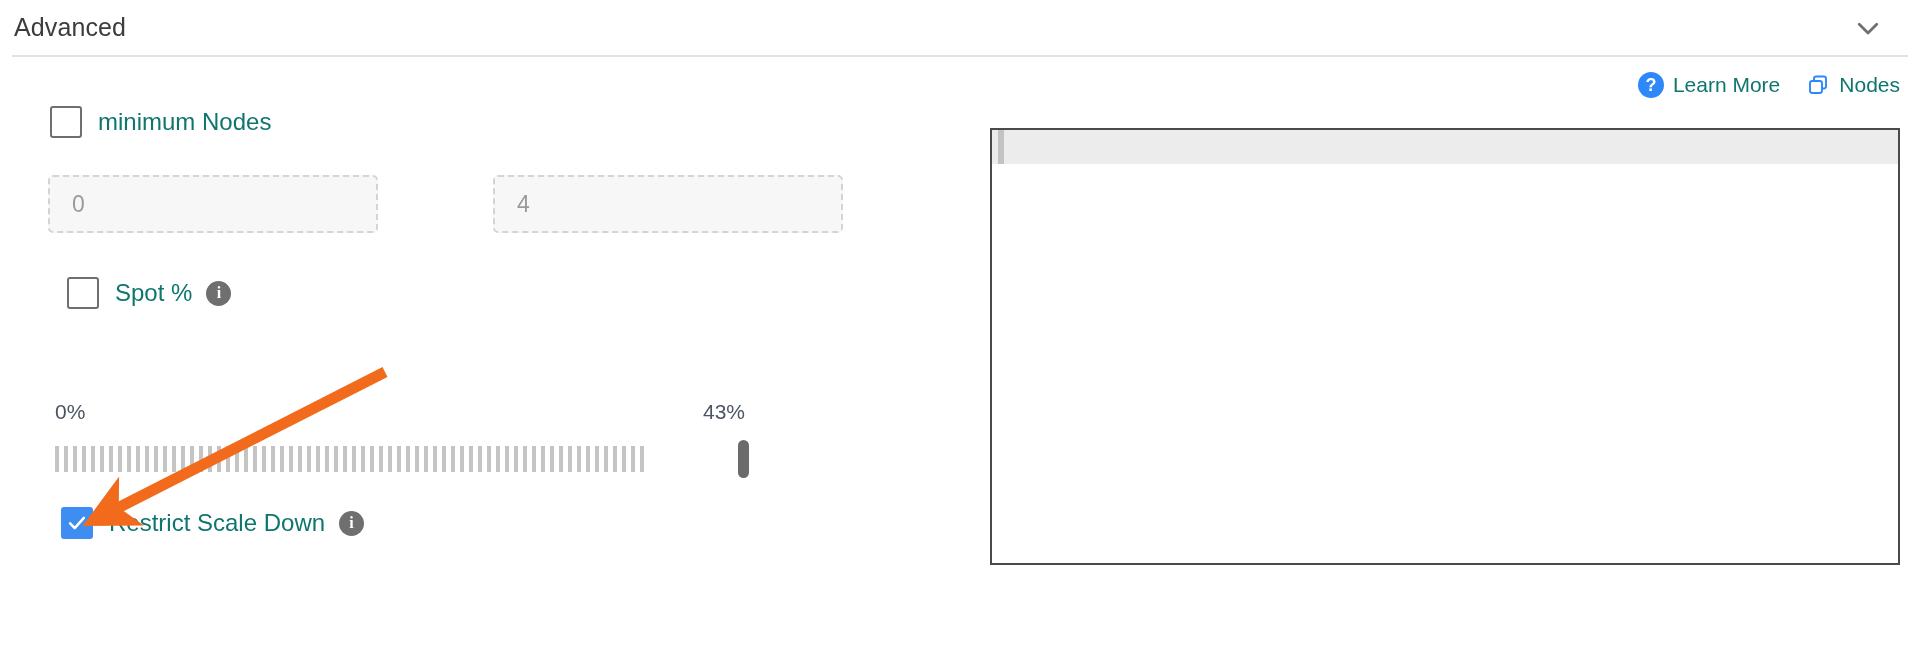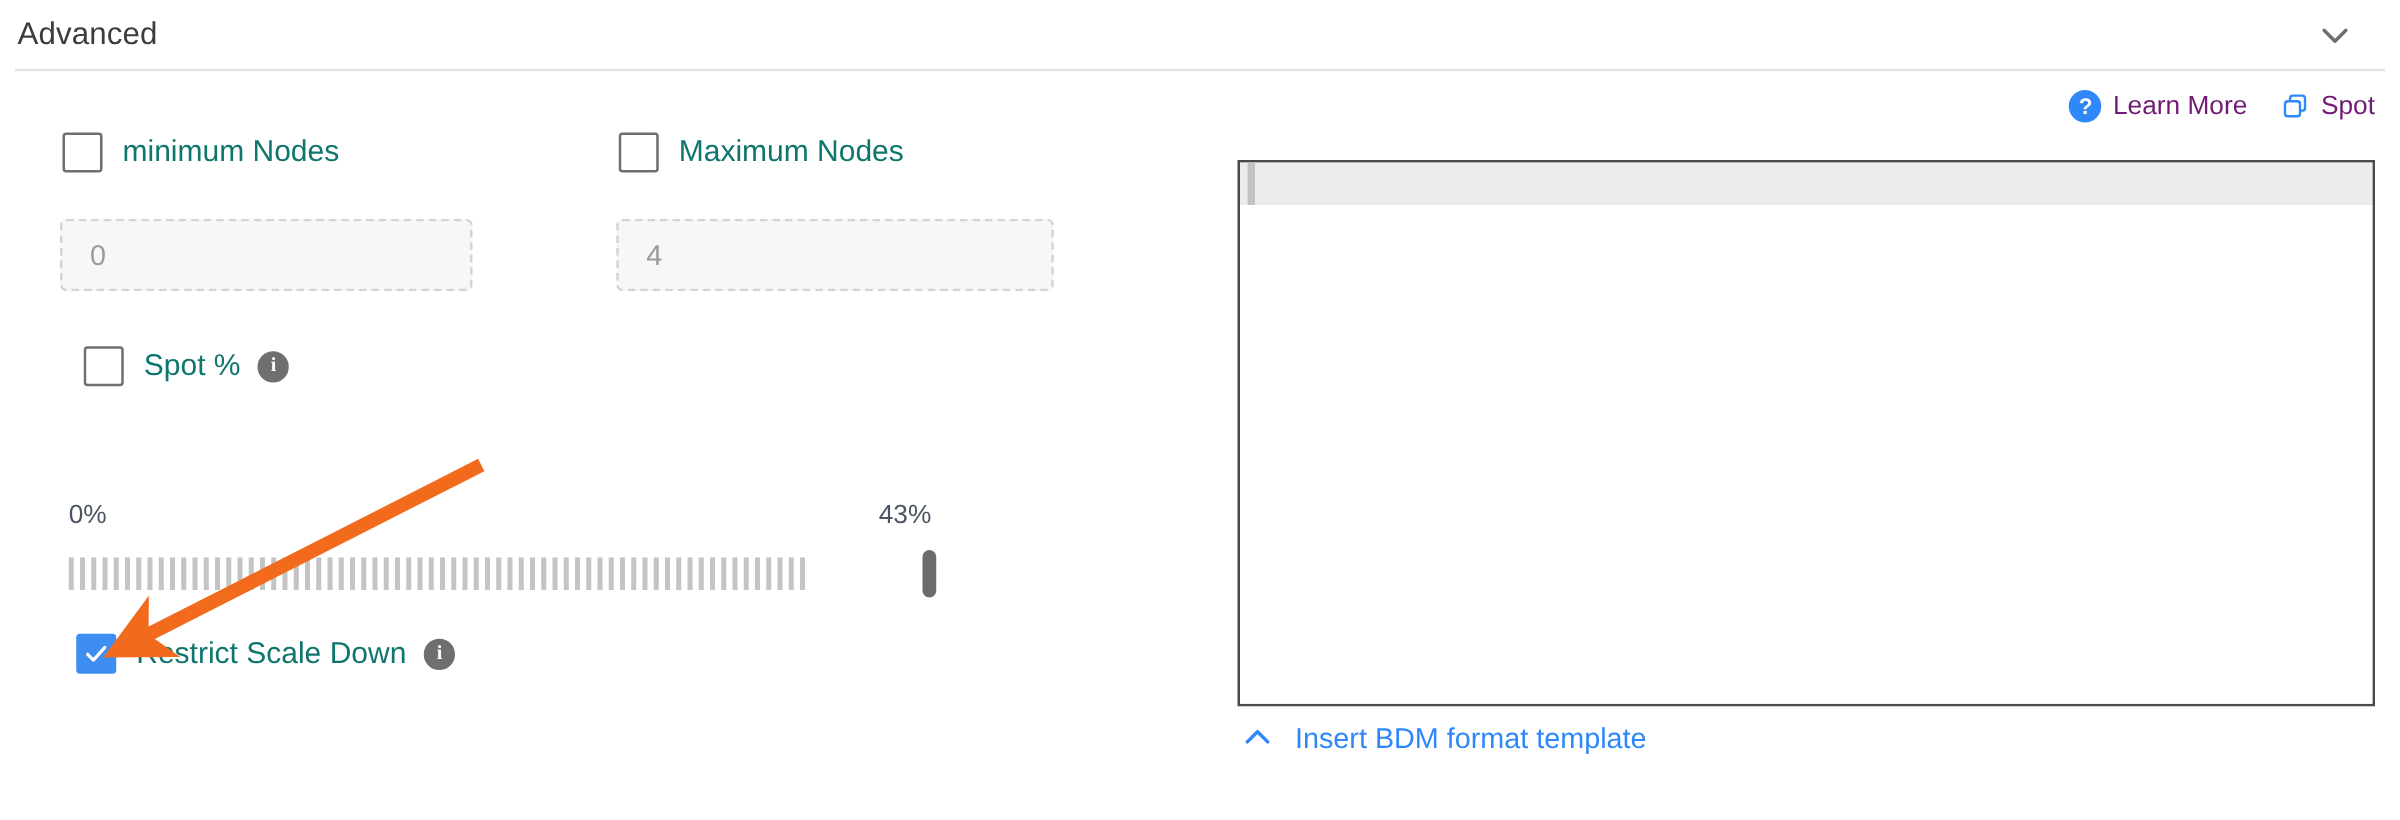--- a/index.html
+++ b/index.html
@@ -92,21 +92,21 @@
   .right-col { position: absolute; left: 990px; top: 70px; width: 930px; }
   .bdm-head {
     position: relative; height: 52px; display: flex; align-items: center;
   }
   .bdm-title { font-size: 25px; color: #3c3c3c; }
   .bdm-actions {
     position: absolute; right: 20px; top: 2px;
     display: flex; align-items: center; gap: 26px;
   }
   .action { display: flex; align-items: center; gap: 9px; cursor: pointer; }
-  .action-label { font-size: 21px; color: #701a75; }
+  .action-label { font-size: 21px; color: #0f766e; }
   .qmark {
     width: 26px; height: 26px; border-radius: 50%;
     background: #2f88fa; color: #fff;
     display: flex; align-items: center; justify-content: center;
     font-size: 18px; font-weight: 700;
   }
 
   .editor {
     position: absolute; left: 0; top: 58px;
     width: 910px; height: 437px;
@@ -155,24 +155,20 @@
   <div class="left-col">
 
     <div class="cb-row" style="left:50px; top:36px;">
       <div class="checkbox"></div>
       <div class="cb-label">minimum Nodes</div>
     </div>
     <div class="num-input" style="left:48px; top:105px; width:330px;">
       <span>0</span>
     </div>
 
-    <div class="cb-row" style="left:495px; top:36px;">
-      <div class="checkbox"></div>
-      <div class="cb-label">Maximum Nodes</div>
-    </div>
     <div class="num-input" style="left:493px; top:105px; width:350px;">
       <span>4</span>
     </div>
 
     <div class="cb-row" style="left:50px; top:207px;margin-left:17px;">
       <div class="checkbox"></div>
       <div class="cb-label">Spot %</div>
       <div class="info-icon">i</div>
     </div>
 
@@ -270,39 +266,33 @@
       <div class="bdm-actions">
         <div class="action">
           <span class="qmark">?</span>
           <span class="action-label">Learn More</span>
         </div>
         <div class="action">
           <svg width="24" height="24" viewBox="0 0 24 24" fill="none">
             <rect x="8" y="3.5" width="12" height="12" rx="2.2" stroke="#2f88fa" stroke-width="1.9"></rect>
             <rect x="4" y="8" width="12" height="12" rx="2.2" stroke="#2f88fa" stroke-width="1.9" fill="#fff"></rect>
           </svg>
-          <span class="action-label">Spot</span>
+          <span class="action-label">Nodes</span>
         </div>
       </div>
     </div>
 
     <div class="editor">
       <div class="editor-line">
         <div class="gutter-marker"></div>
         <div class="editor-caret"></div>
       </div>
       <div class="editor-body"></div>
     </div>
 
-    <div class="bdm-footer">
-      <svg width="28" height="28" viewBox="0 0 24 24" fill="none">
-        <path d="M5 15 L12 8 L19 15" stroke="#2f88fa" stroke-width="2.4" stroke-linecap="round" stroke-linejoin="round"></path>
-      </svg>
-      <span class="label">Insert BDM format template</span>
-    </div>
   </div>
 
   <svg class="annotation">
     <defs>
       <marker id="arrowhead" markerWidth="5" markerHeight="5" refX="2.2" refY="2.5" orient="auto">
         <path d="M0,0 L5,2.5 L0,5 L1.3,2.5 Z" fill="#f26b1d"></path>
       </marker>
     </defs>
     <line x1="385" y1="372" x2="110" y2="512" stroke="#f26b1d" stroke-width="11" stroke-linecap="butt" marker-end="url(#arrowhead)"></line>
   </svg>

